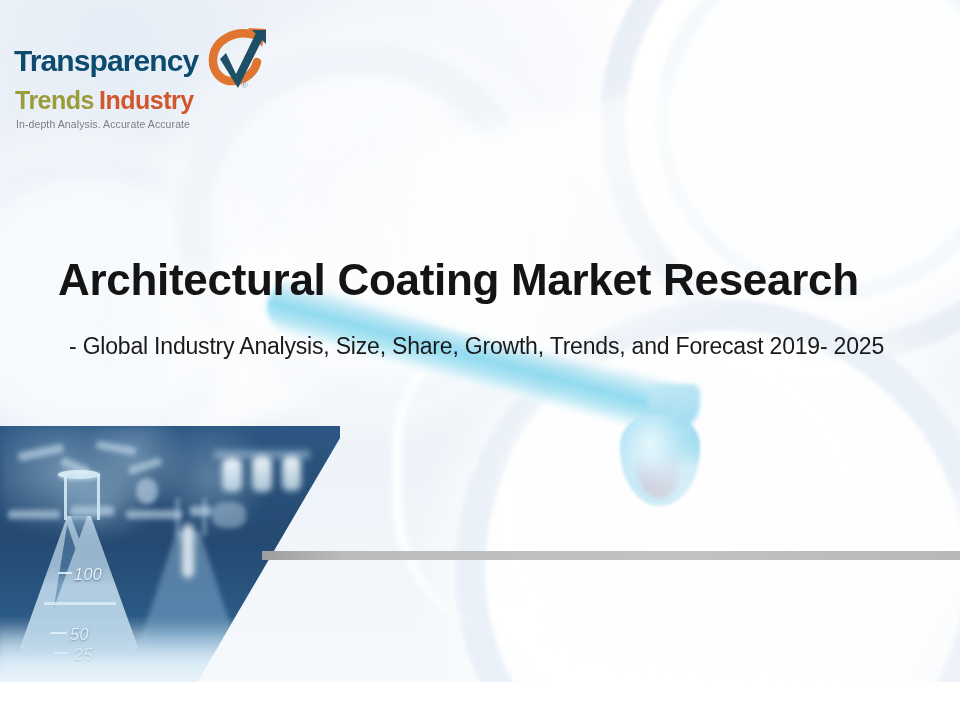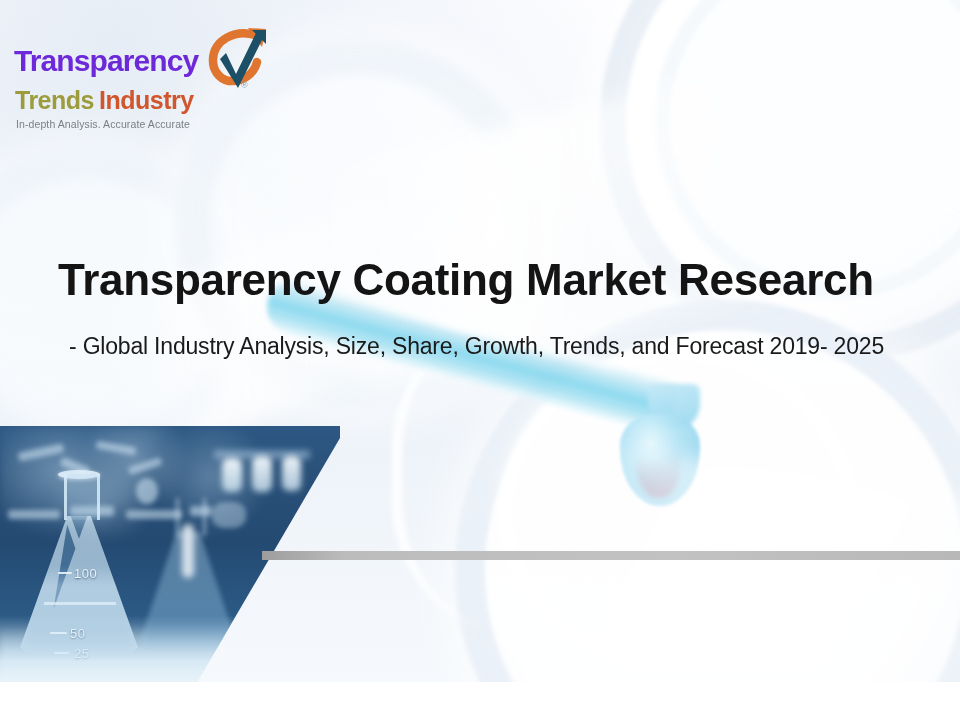--- a/index.html
+++ b/index.html
@@ -273,24 +273,25 @@
     position: absolute;
     left: 0; top: 42px; width: 118px; height: 140px;
     -webkit-clip-path: polygon(40% 0, 43% 0, 86% 100%, 78% 100%, 40% 6%, 22% 100%, 14% 100%, 57% 0, 60% 0, 100% 94%, 92% 100%, 8% 100%, 0 94%);
     clip-path: polygon(40% 0, 43% 0, 86% 100%, 78% 100%, 40% 6%, 22% 100%, 14% 100%, 57% 0, 60% 0, 100% 94%, 92% 100%, 8% 100%, 0 94%);
     background: rgba(222,240,252,0.55);
   }
   .flask-mark {
     position: absolute;
     color: #e8f3fb;
     font-family: "Liberation Sans", sans-serif;
-    font-size: 13px;
+    font-size: 16px;
     letter-spacing: .5px;
     text-shadow: 0 1px 2px rgba(20,50,80,0.6);
     white-space: nowrap;
+    font-style: italic;
   }
   .mark-100 { left: 54px; top: 92px; }
   .mark-50  { left: 50px; top: 152px; }
   .mark-25  { left: 54px; top: 172px; }
   .tick {
     position: absolute;
     height: 2px;
     background: rgba(232,244,252,0.9);
     border-radius: 1px;
   }
@@ -355,21 +356,21 @@
     left: 14px;
     top: 26px;
     width: 262px;
     height: 102px;
   }
   .logo-line1 {
     position: absolute;
     left: 0; top: 20px;
     font-size: 30px;
     font-weight: bold;
-    color: #6d28d9;
+    color: #0c4a6e;
     letter-spacing: -0.9px;
     line-height: 1;
     white-space: nowrap;
   }
   .logo-line2 {
     position: absolute;
     left: 1px; top: 62px;
     font-size: 25px;
     font-weight: bold;
     line-height: 1;
@@ -524,19 +525,19 @@
       <path d="M55,9 C35,3 14,14 13,33 C12.4,44 19,53 29,55" fill="none" stroke="#e0752f" stroke-width="8.5" stroke-linecap="round"></path>
       <path d="M30,55 C43,56 54,48 57,36" fill="none" stroke="#e0752f" stroke-width="8.5" stroke-linecap="round"></path>
       <polygon points="48,2 66,3 62,21" fill="#e0752f"></polygon>
 
       <path d="M26,27 L36,48 L56,7 L63,12 L38,62 L20,33 Z" fill="#1d4f66"></path>
       <polygon points="52,4 66,4 66,18" fill="#1d4f66"></polygon>
     </svg>
     <div class="logo-reg">®</div>
   </div>
 
-  <h1 class="title">Transparency Coating Market Research</h1>
+  <h1 class="title">Architectural Coating Market Research</h1>
 
   <h2 class="subtitle">- Global Industry Analysis, Size, Share, Growth, Trends, and Forecast 2019- 2025</h2>
 
   <div class="footer-strip"></div>
 
 </div>
 
 </body></html>

